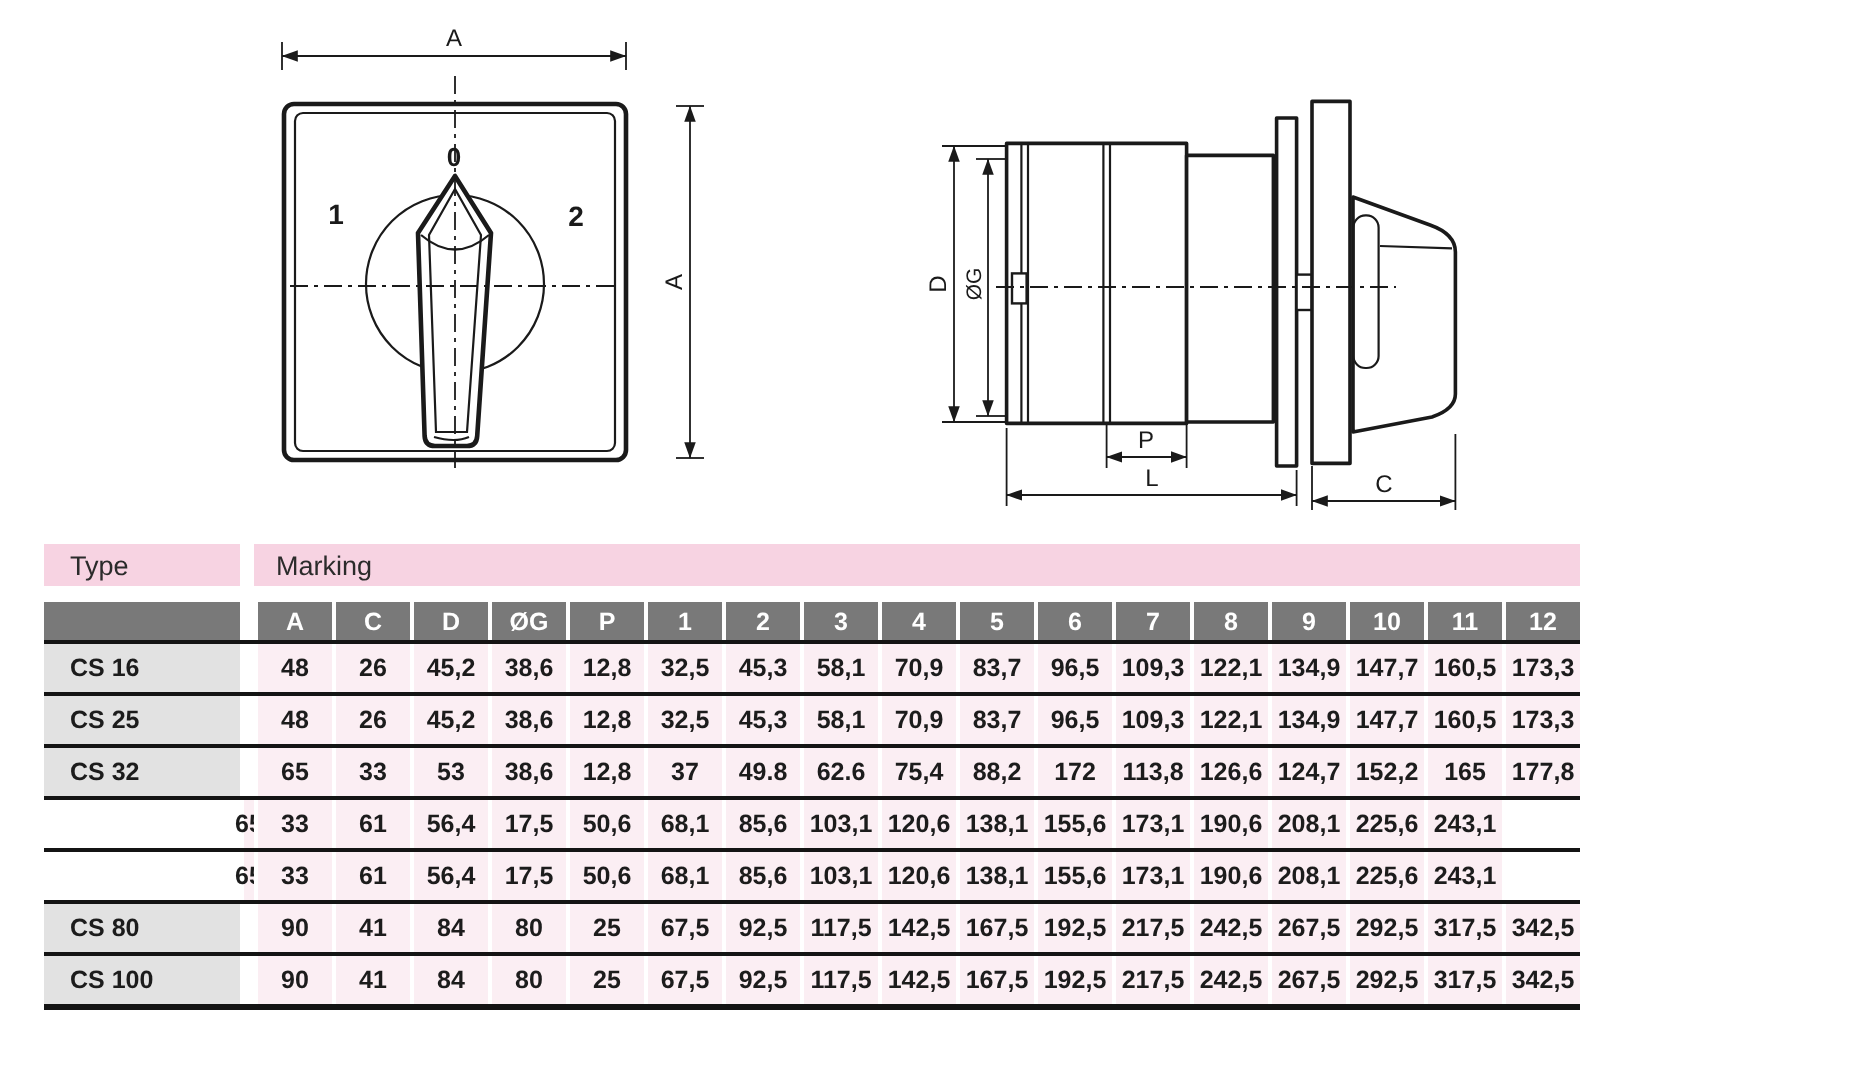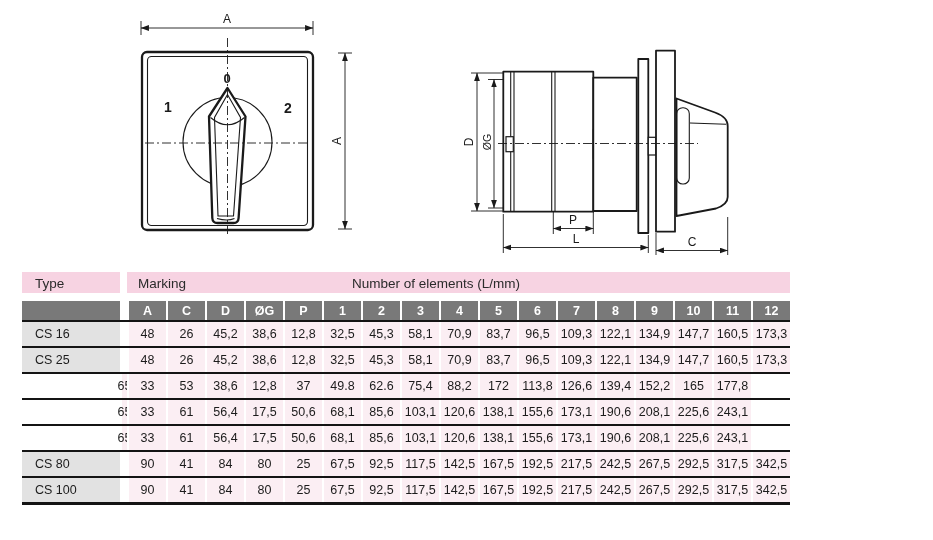--- a/index.html
+++ b/index.html
@@ -42,21 +42,21 @@
 
   .grid-row{display:grid;grid-template-columns:98px 7px repeat(17,1fr);align-items:stretch;}
   .gray-header{height:19px;border-bottom:2px solid var(--line);}
   .hcell{background:var(--gray-header);color:var(--head-text);font-weight:bold;font-size:12.5px;
          display:flex;align-items:center;justify-content:center;border-left:2px solid #fff;}
   .hcell.type-h{border-left:none;}
   .gapcell{background:#fff;}
 
   .trow{height:24px;}
   .trow + .trow{border-top:2px solid var(--line);}
-  .tbody{border-bottom:3px solid var(--line);}
+  .tbody{border-bottom:3px solid var(--line);font-weight:bold;}
   .cell{display:flex;align-items:center;font-size:12.5px;}
   .type-cell{background:var(--type-gray);padding-left:13px;}
   .val-cell{background:var(--row-pink);justify-content:center;border-left:2px solid #fff;}
 </style>
 </head>
 <body>
 
 <div class="page">
 
   <svg class="drawing front-view" width="230" height="245" viewBox="0 0 230 245">
@@ -163,21 +163,20 @@
     </g>
 
     <line class="cl" x1="43" y1="118.5" x2="243" y2="118.5"></line>
   </svg>
 
   <div class="dim-table">
 
     <div class="pink-header">
       <span class="ph-type">Type</span>
       <span class="ph-marking">Marking</span>
-      <span class="ph-elements">Number of elements (L/mm)</span>
       <span class="ph-gap"></span>
     </div>
 
     <div class="grid-row gray-header">
       <div class="hcell type-h"></div>
       <div class="gapcell"></div>
       <div class="hcell">A</div>
       <div class="hcell">C</div>
       <div class="hcell">D</div>
       <div class="hcell">ØG</div>
@@ -233,35 +232,36 @@
           <div class="cell val-cell">83,7</div>
           <div class="cell val-cell">96,5</div>
           <div class="cell val-cell">109,3</div>
           <div class="cell val-cell">122,1</div>
           <div class="cell val-cell">134,9</div>
           <div class="cell val-cell">147,7</div>
           <div class="cell val-cell">160,5</div>
           <div class="cell val-cell">173,3</div>
         </div>
         <div class="grid-row trow">
+          <div class="cell type-cell">CS 32</div>
           <div class="gapcell"></div>
           <div class="cell val-cell">65</div>
           <div class="cell val-cell">33</div>
           <div class="cell val-cell">53</div>
           <div class="cell val-cell">38,6</div>
           <div class="cell val-cell">12,8</div>
           <div class="cell val-cell">37</div>
           <div class="cell val-cell">49.8</div>
           <div class="cell val-cell">62.6</div>
           <div class="cell val-cell">75,4</div>
           <div class="cell val-cell">88,2</div>
           <div class="cell val-cell">172</div>
           <div class="cell val-cell">113,8</div>
           <div class="cell val-cell">126,6</div>
-          <div class="cell val-cell">139,4</div>
+          <div class="cell val-cell">124,7</div>
           <div class="cell val-cell">152,2</div>
           <div class="cell val-cell">165</div>
           <div class="cell val-cell">177,8</div>
         </div>
         <div class="grid-row trow">
           <div class="gapcell"></div>
           <div class="cell val-cell">65</div>
           <div class="cell val-cell">33</div>
           <div class="cell val-cell">61</div>
           <div class="cell val-cell">56,4</div>

